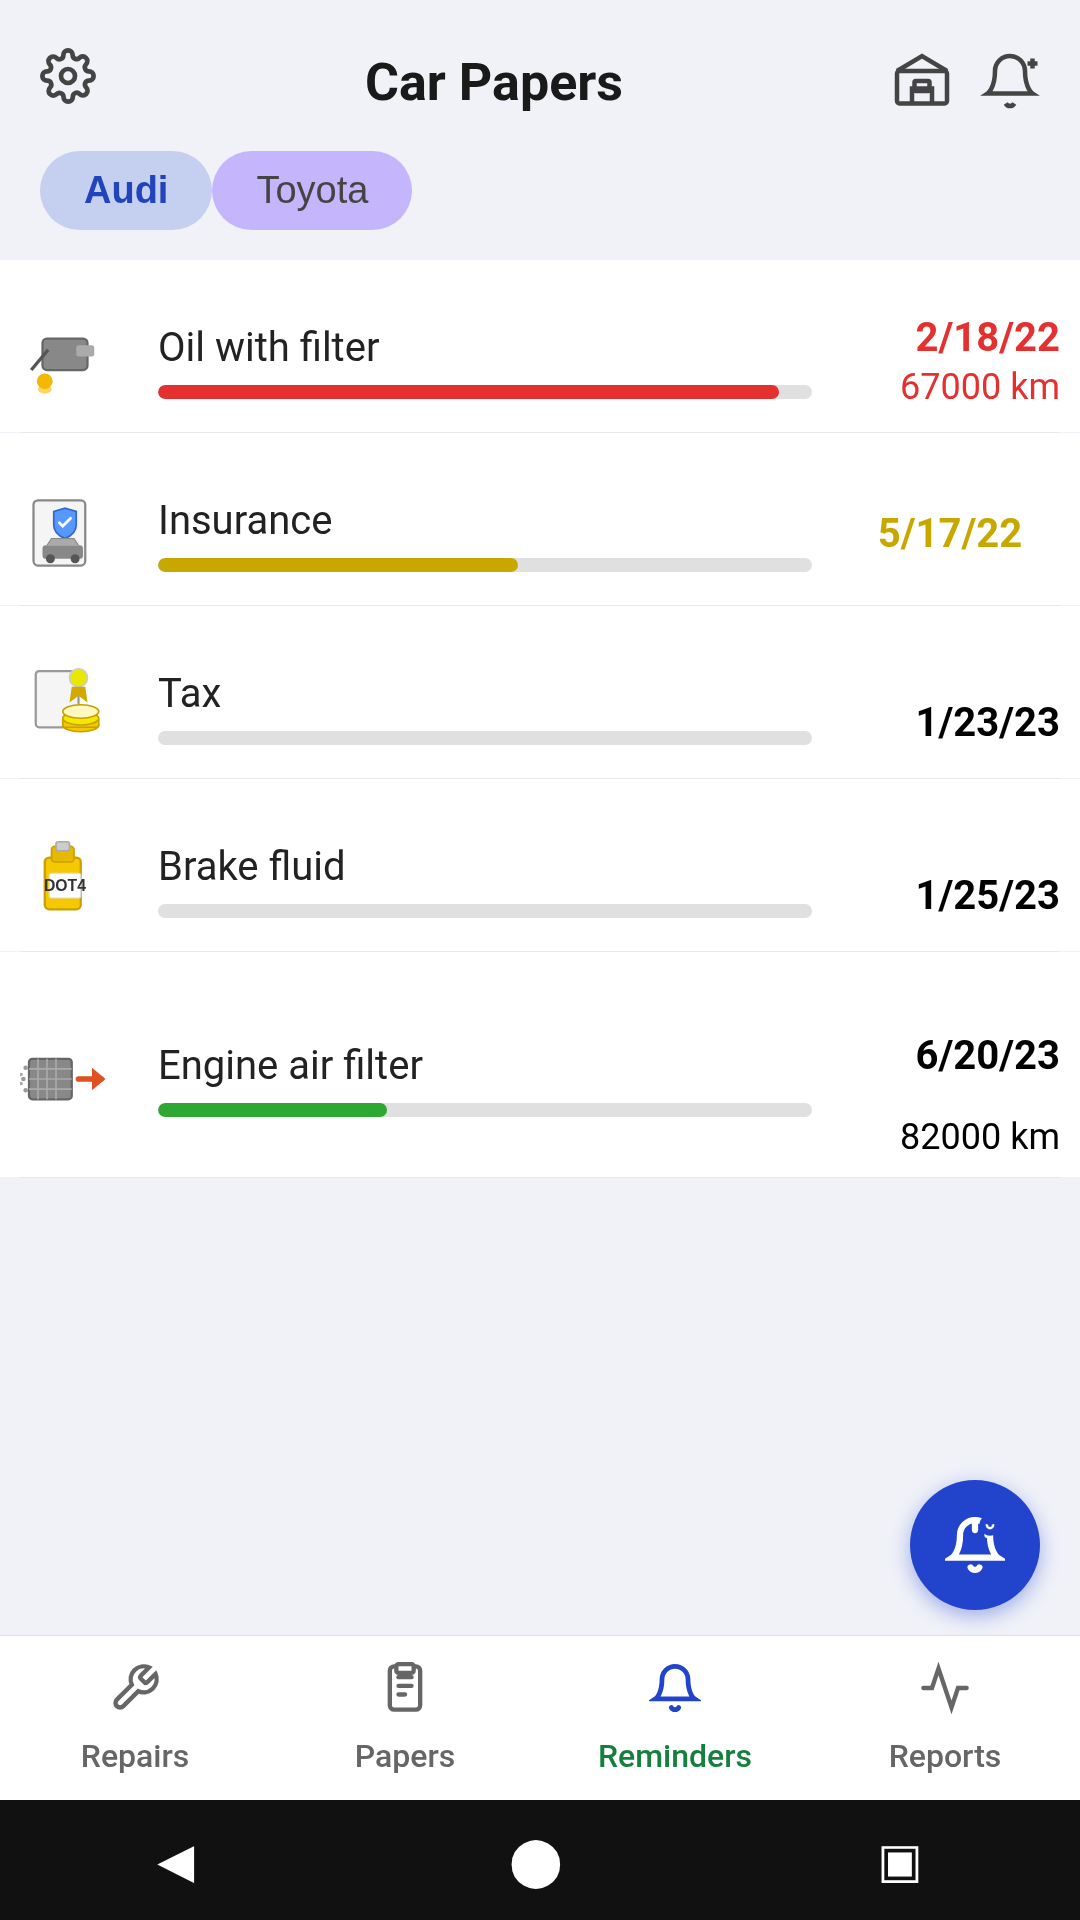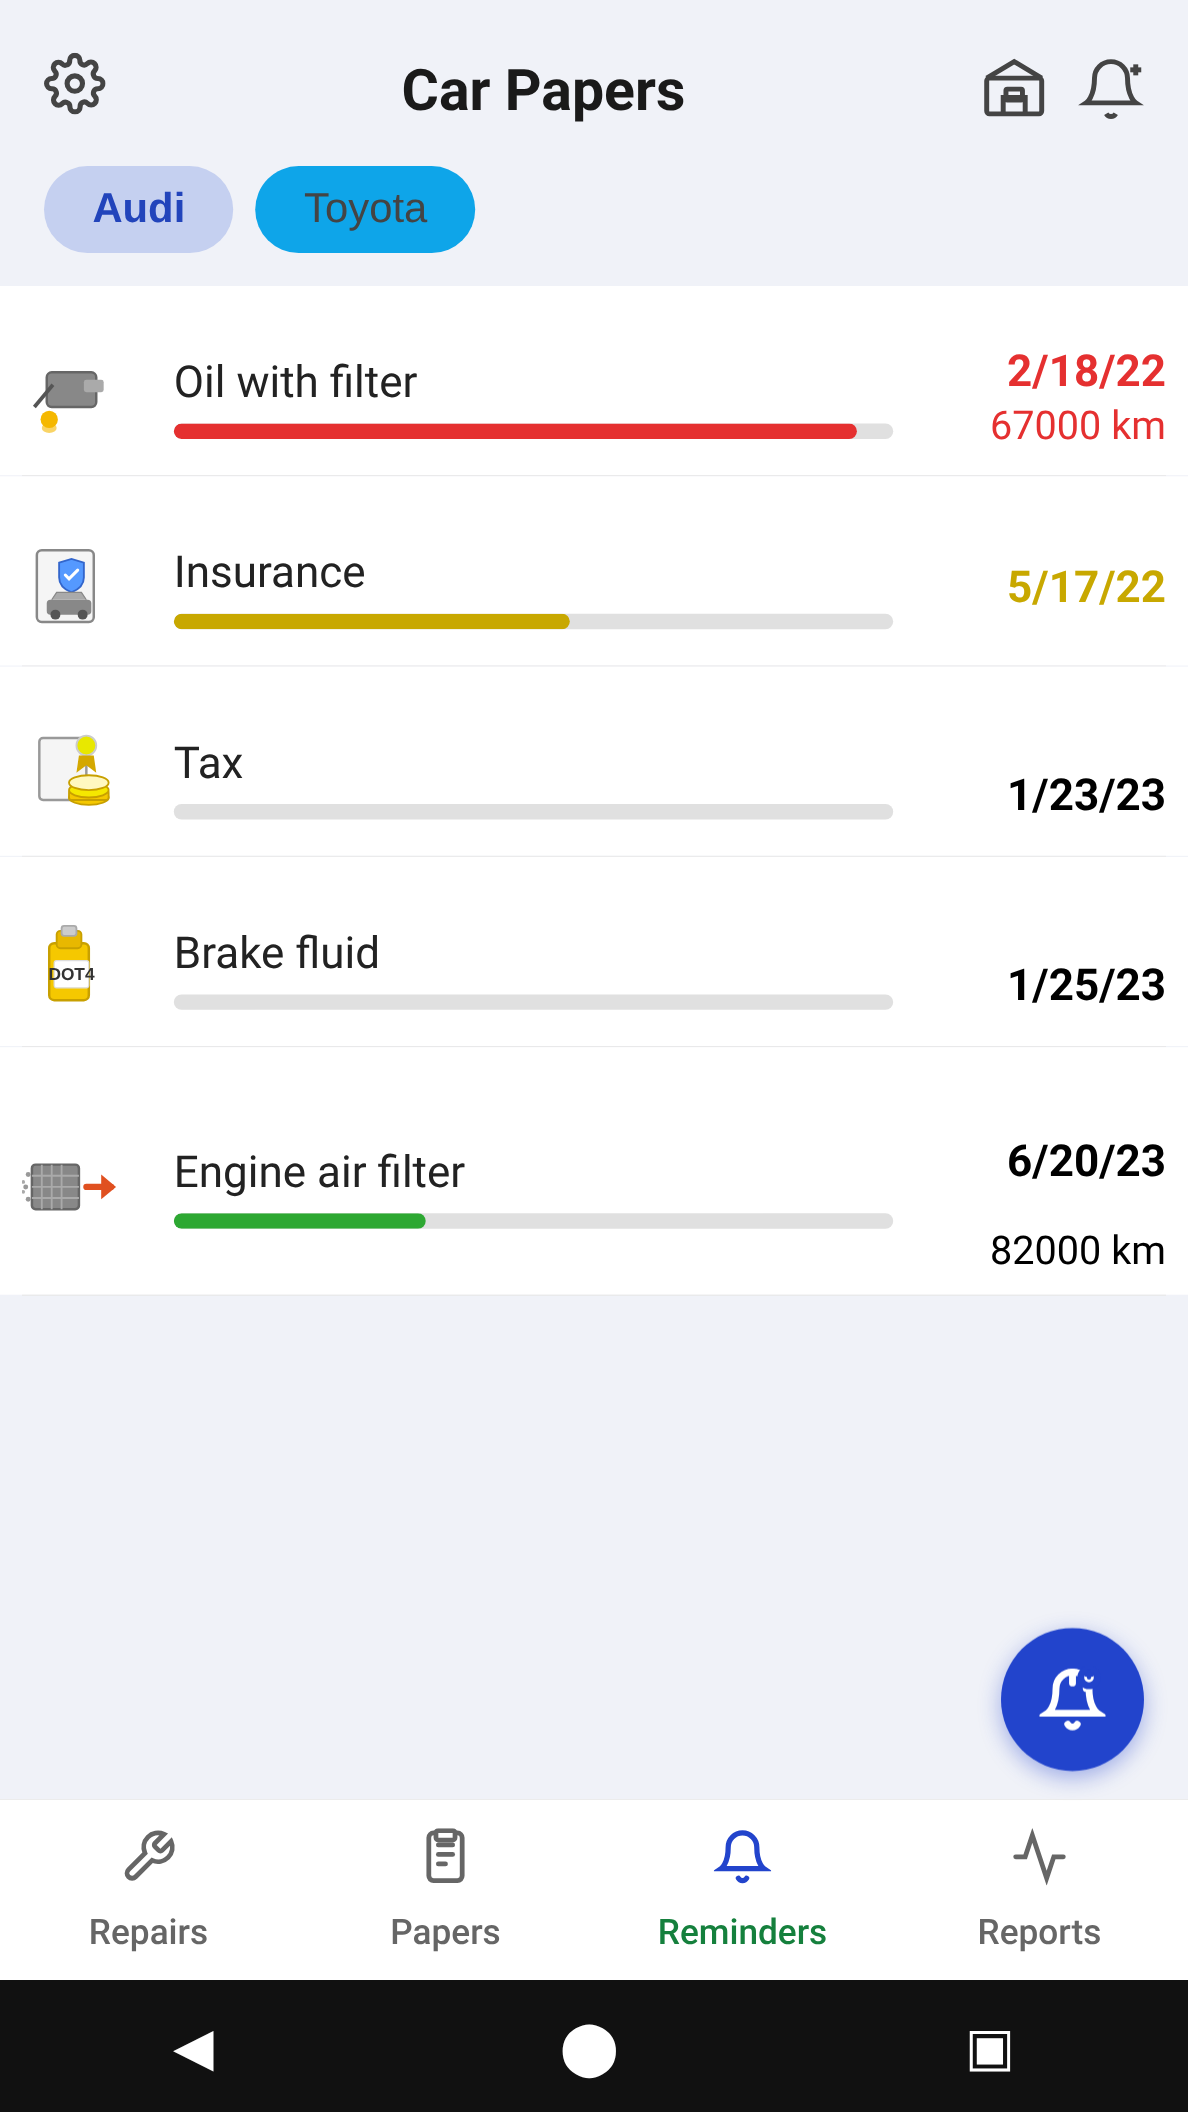--- a/index.html
+++ b/index.html
@@ -35,38 +35,37 @@
     }
     .header-right {
       display: flex;
       gap: 28px;
       align-items: center;
     }
 
     
     .car-tabs {
       display: flex;
-      gap: 20px;
       padding: 10px 40px 30px 40px;
     }
     .car-tab {
       padding: 18px 44px;
       border-radius: 50px;
       font-size: 38px;
       font-weight: 500;
       cursor: pointer;
       border: none;
     }
     .car-tab.active {
       background: #c5d0f0;
       color: #2244bb;
       font-weight: 700;
     }
     .car-tab.inactive {
-      background: #0ea5e9;
+      background: #c4b5fd;
       color: #444;
     }
 
     .reminder-item {
       display: flex;
       align-items: center;
       padding: 46px 20px 16px 20px;
       background: #fff;
       gap: 28px;
     }
@@ -205,21 +204,21 @@
     
     .bottom-nav {
       bottom: 120px;
     }
     .fab {
       bottom: 310px;
     }
 
     
     .color-red { color: #e53030; }
-    .color-yellow { color: #c8a800; }
+    .color-yellow { color: #c8a800; text-align: center; }
     .color-green { color: #000000; margin-top: 32px; }
 
     .fill-red { background: #e53030; }
     .fill-yellow { background: #c8a800; }
     .fill-green { background: #2da832; }
 
     .content-area {
       margin-bottom: 285px;
     }
   </style>

